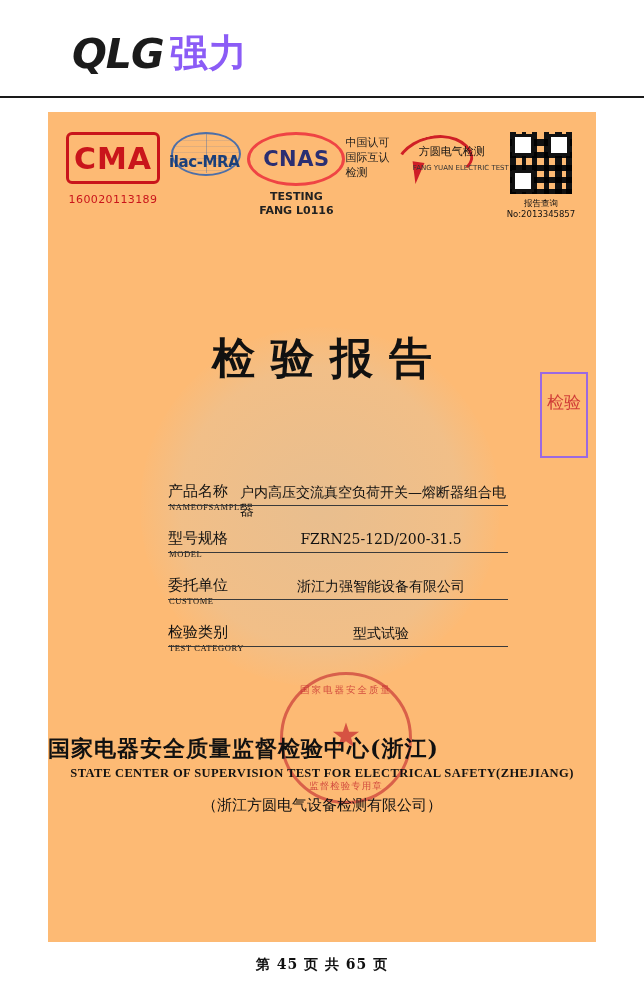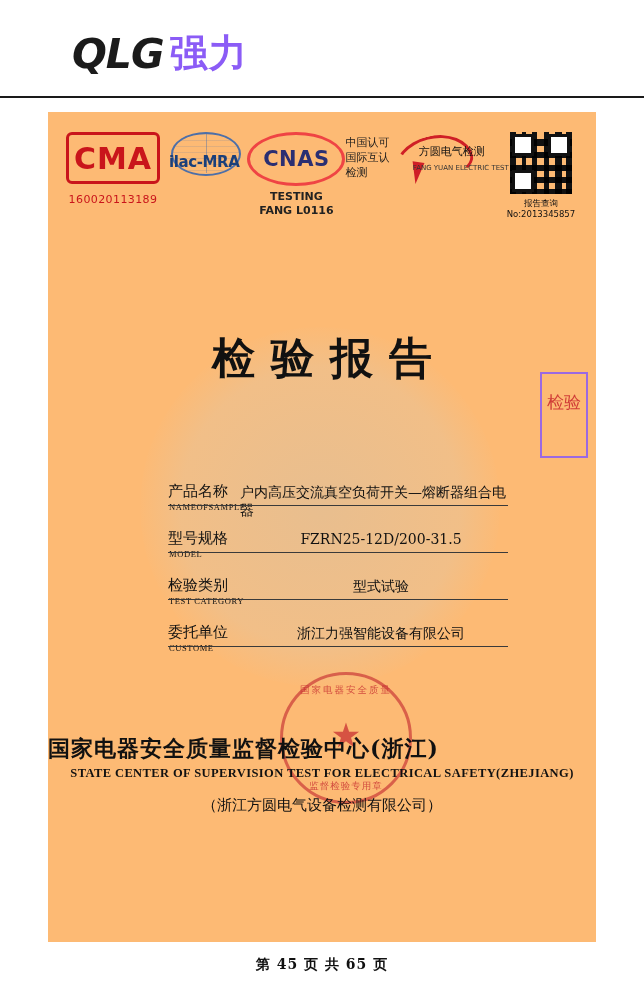--- a/index.html
+++ b/index.html
@@ -507,30 +507,30 @@
     </div>
 
     <div class="frow">
       <span class="flabel">型号规格</span>
       <span class="fsub">MODEL</span>
       <span class="fvalue">FZRN25-12D/200-31.5</span>
       <span class="fline"></span>
     </div>
 
     <div class="frow">
+      <span class="flabel">委托单位</span>
+      <span class="fsub">CUSTOME</span>
+      <span class="fvalue">浙江力强智能设备有限公司</span>
+      <span class="fline"></span>
+    </div>
+
+    <div class="frow">
       <span class="flabel">检验类别</span>
       <span class="fsub">TEST CATEGORY</span>
       <span class="fvalue">型式试验</span>
-      <span class="fline"></span>
-    </div>
-
-    <div class="frow">
-      <span class="flabel">委托单位</span>
-      <span class="fsub">CUSTOME</span>
-      <span class="fvalue">浙江力强智能设备有限公司</span>
       <span class="fline"></span>
     </div>
 
   </div>
 
   <div class="seal">
     <div class="seal-top">国家电器安全质量</div>
     <div class="seal-star">★</div>
     <div class="seal-bottom">监督检验专用章</div>
   </div>

